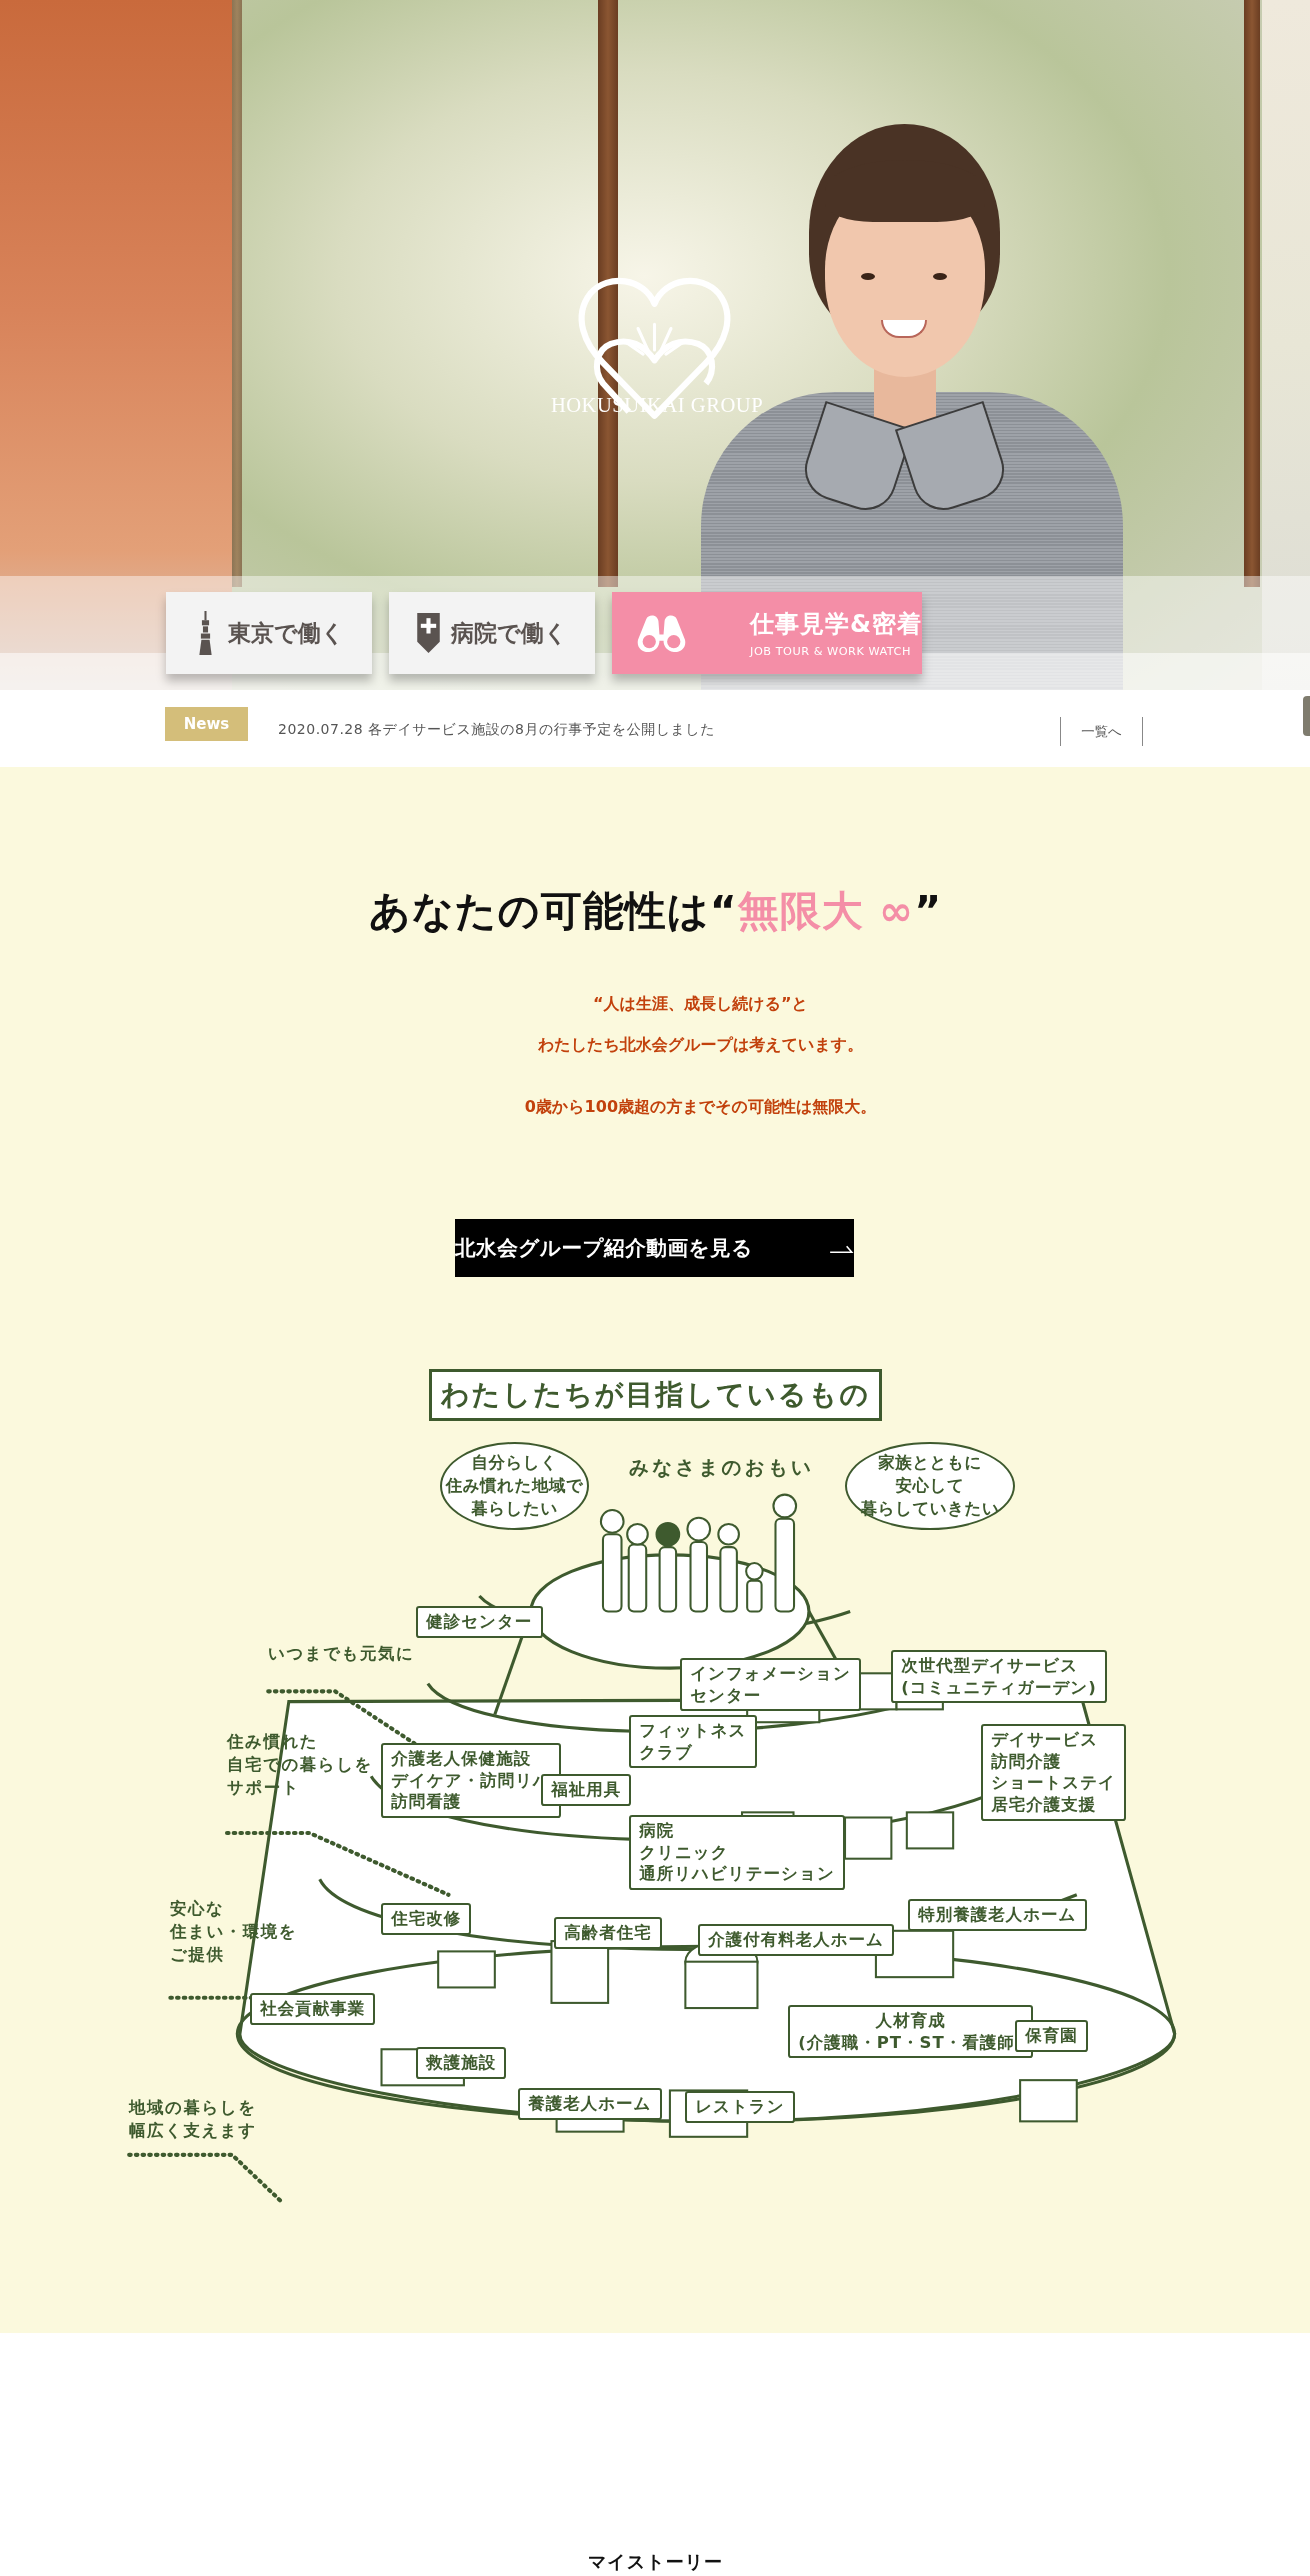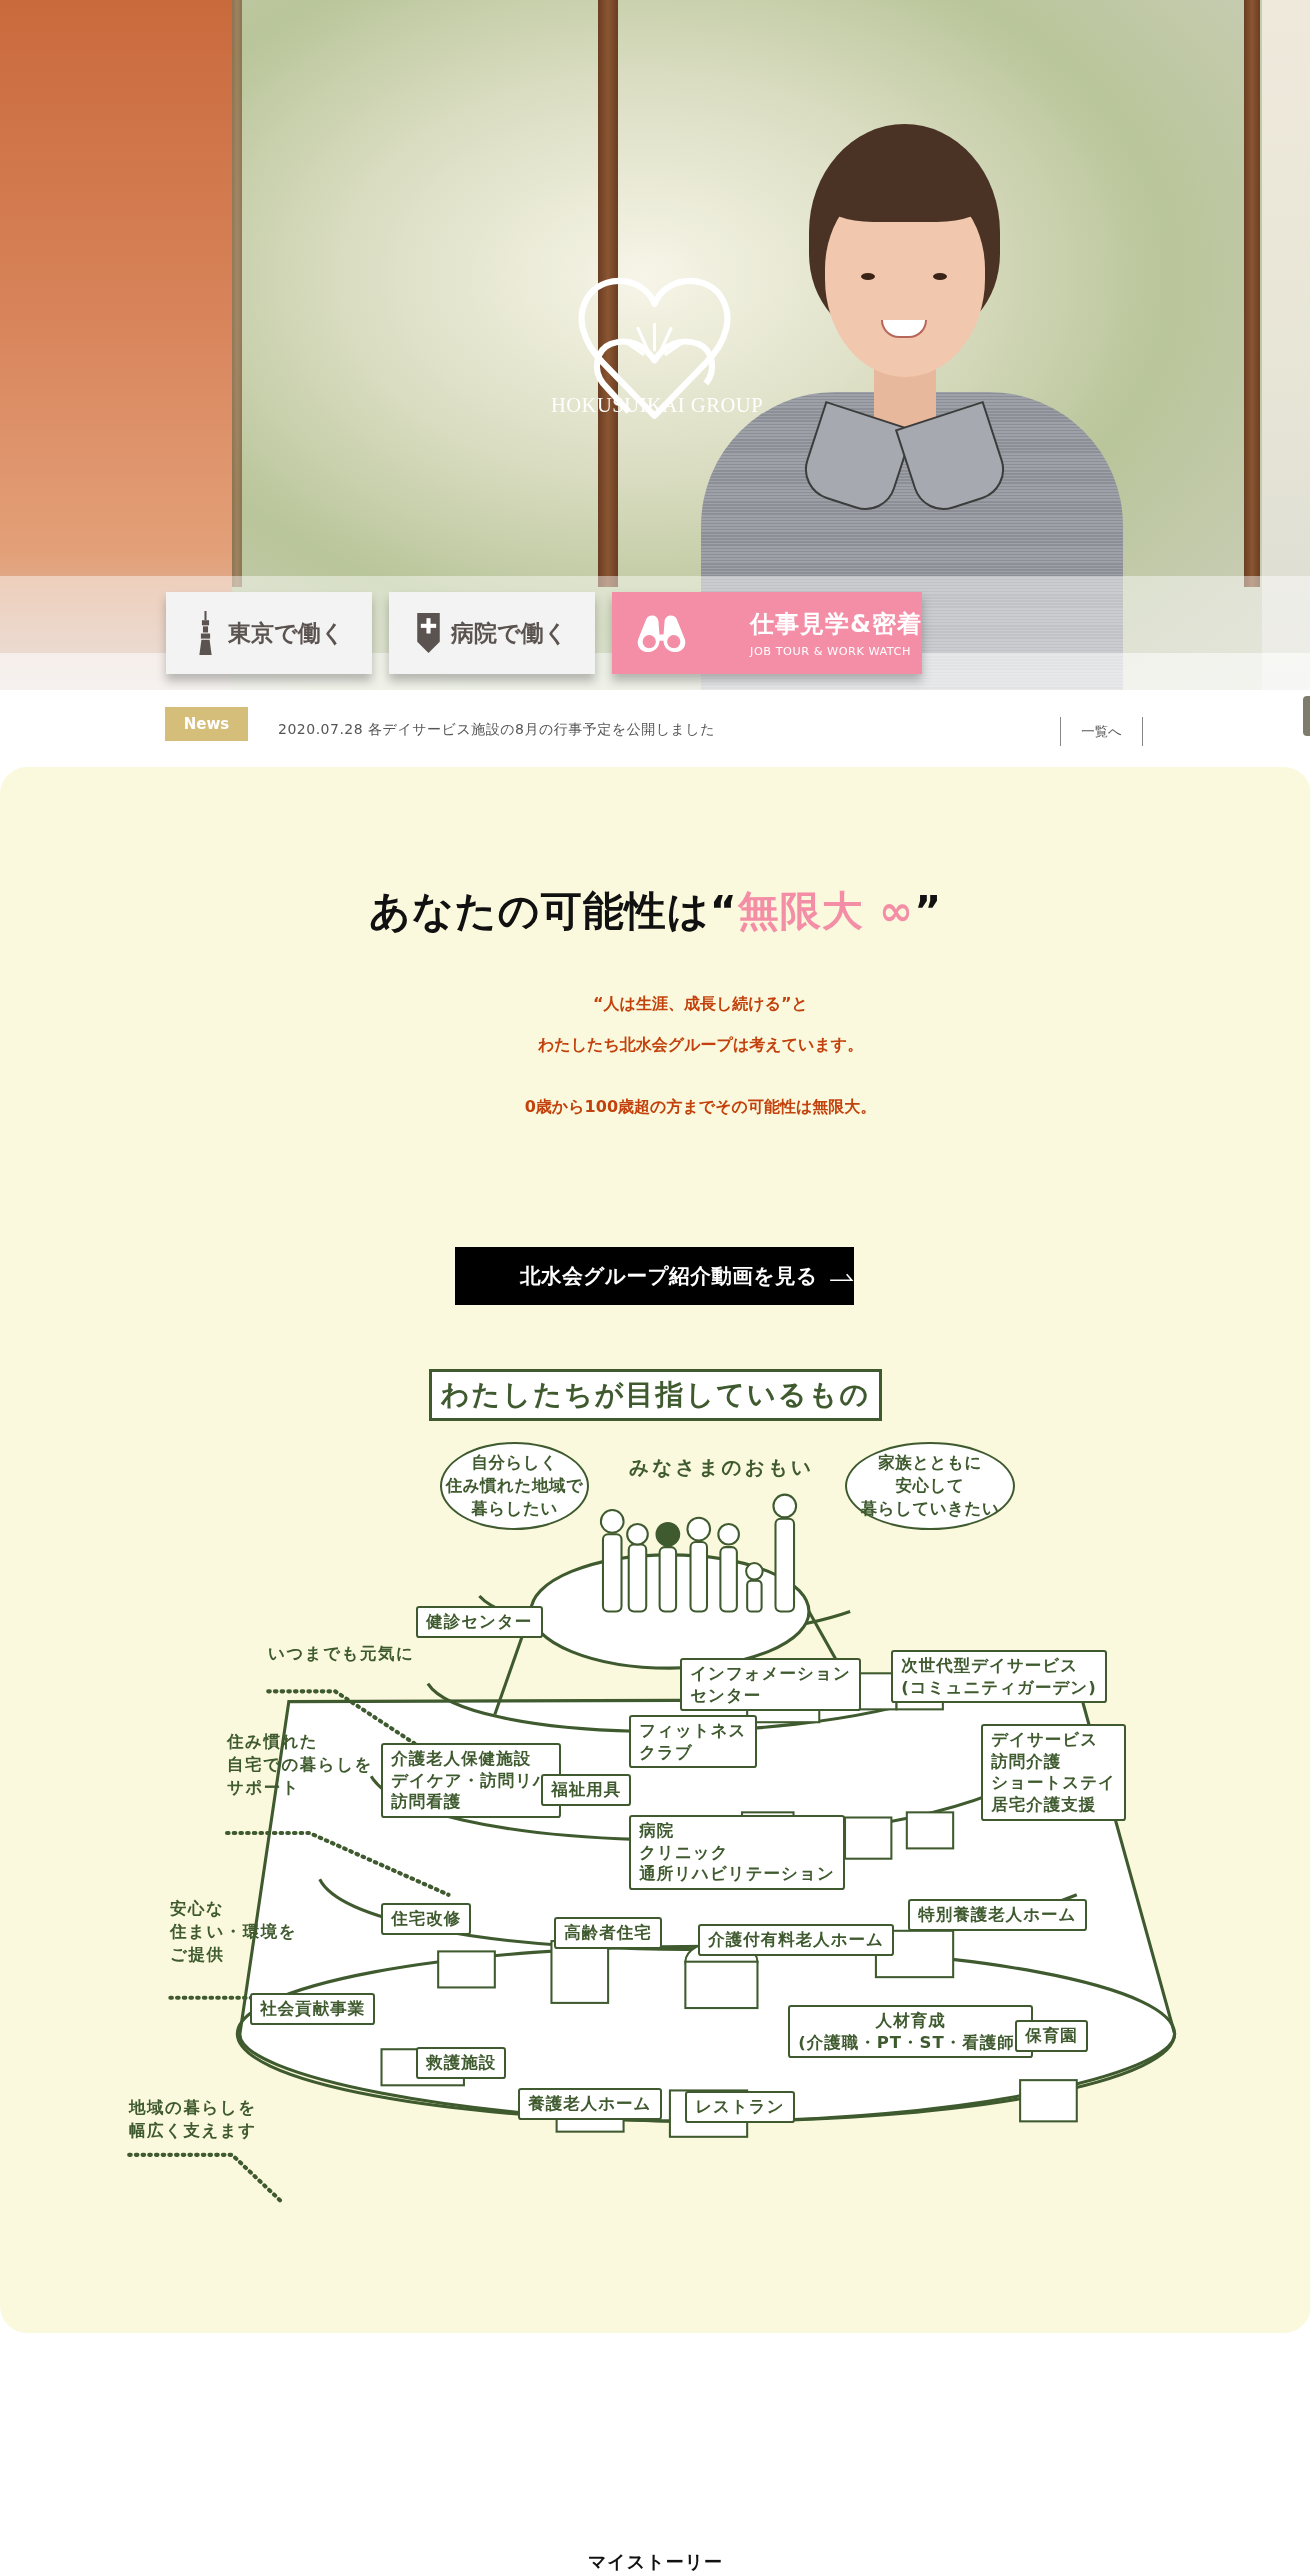--- a/index.html
+++ b/index.html
@@ -58,28 +58,28 @@
   .news-badge { position: absolute; left: 165px; top: 17px; width: 83px; height: 34px; background: #d4be7a; color: #fff;
     font-size: 15px; font-weight: bold; display: flex; align-items: center; justify-content: center; }
   .news-text { position: absolute; left: 278px; top: 31px; font-size: 14px; color: #555; letter-spacing: 0.5px; }
   .news-more { position: absolute; left: 1060px; top: 27px; width: 83px; height: 29px; border-left: 1.5px solid #888; border-right: 1.5px solid #888;
     display: flex; align-items: center; justify-content: center; font-size: 13.4px; color: #555; }
 
   
   .scroll-tab { position: absolute; left: 1303px; width: 7.2px; height: 40px; background: #7f7c6e; border-radius: 4.1px 0 0 4.1px; }
 
   
-  .mission { position: absolute; left: 0; top: 767px; width: 1311px; height: 1566px; background: #fbf9dd; border-radius: 27px; }
+  .mission { position: absolute; left: 0; top: 767px; width: 1311px; height: 1566px; background: #fbf9dd; }
   .mission-title { position: absolute; left: 0; top: 117px; width: 1311px; text-align: center; font-size: 41px; font-weight: bold; color: #111; letter-spacing: 1px; }
   .mission-title .accent { color: #f48ea7; }
   .mission-lines { position: absolute; left: 0; top: 216px; width: 1311px; text-align: center; font-size: 16px; font-weight: bold; color: #c2410c; margin-left: 45px; }
   .mission-lines p { height: 41px; line-height: 41px; }
   .mission-lines p.gap { height: 20.6px; }
   .video-btn { position: absolute; left: 455px; top: 452px; width: 399px; height: 58px; background: #000; color: #fff;
-    font-size: 20.6px; font-weight: bold; display: flex; align-items: center; justify-content: flex-end; gap: 11.3px; cursor: pointer; letter-spacing: 0.5px; margin-top: 28px; }
+    font-size: 20.6px; font-weight: bold; display: flex; align-items: center; justify-content: space-between; gap: 11.3px; cursor: pointer; letter-spacing: 0.5px; }
   .video-btn svg { width: 25px; height: 12.4px; }
   .goal-box { position: absolute; left: 429px; top: 602px; width: 453px; height: 52px; border: 3.1px solid #3e5a2e; background: #fff;
     color: #3e5a2e; font-size: 28px; font-weight: bold; display: flex; align-items: center; justify-content: center; letter-spacing: 2.1px; }
 
   
   .diagram { position: absolute; left: 0; top: 690px; width: 1311px; height: 927px; }
   .diagram svg.base { position: absolute; left: 0; top: 0; width: 1311px; height: 927px; }
   .lbl { position: absolute; background: #fff; border: 2.6px solid #3e5a2e; border-radius: 3.1px; color: #3e5a2e; font-weight: bold;
     font-size: 16.5px; line-height: 21.6px; padding: 3.1px 8.2px; white-space: nowrap; letter-spacing: 1px; }
   .cloud { position: absolute; background: #fff; border: 2.6px solid #3e5a2e; border-radius: 50%; color: #3e5a2e; font-weight: bold;

